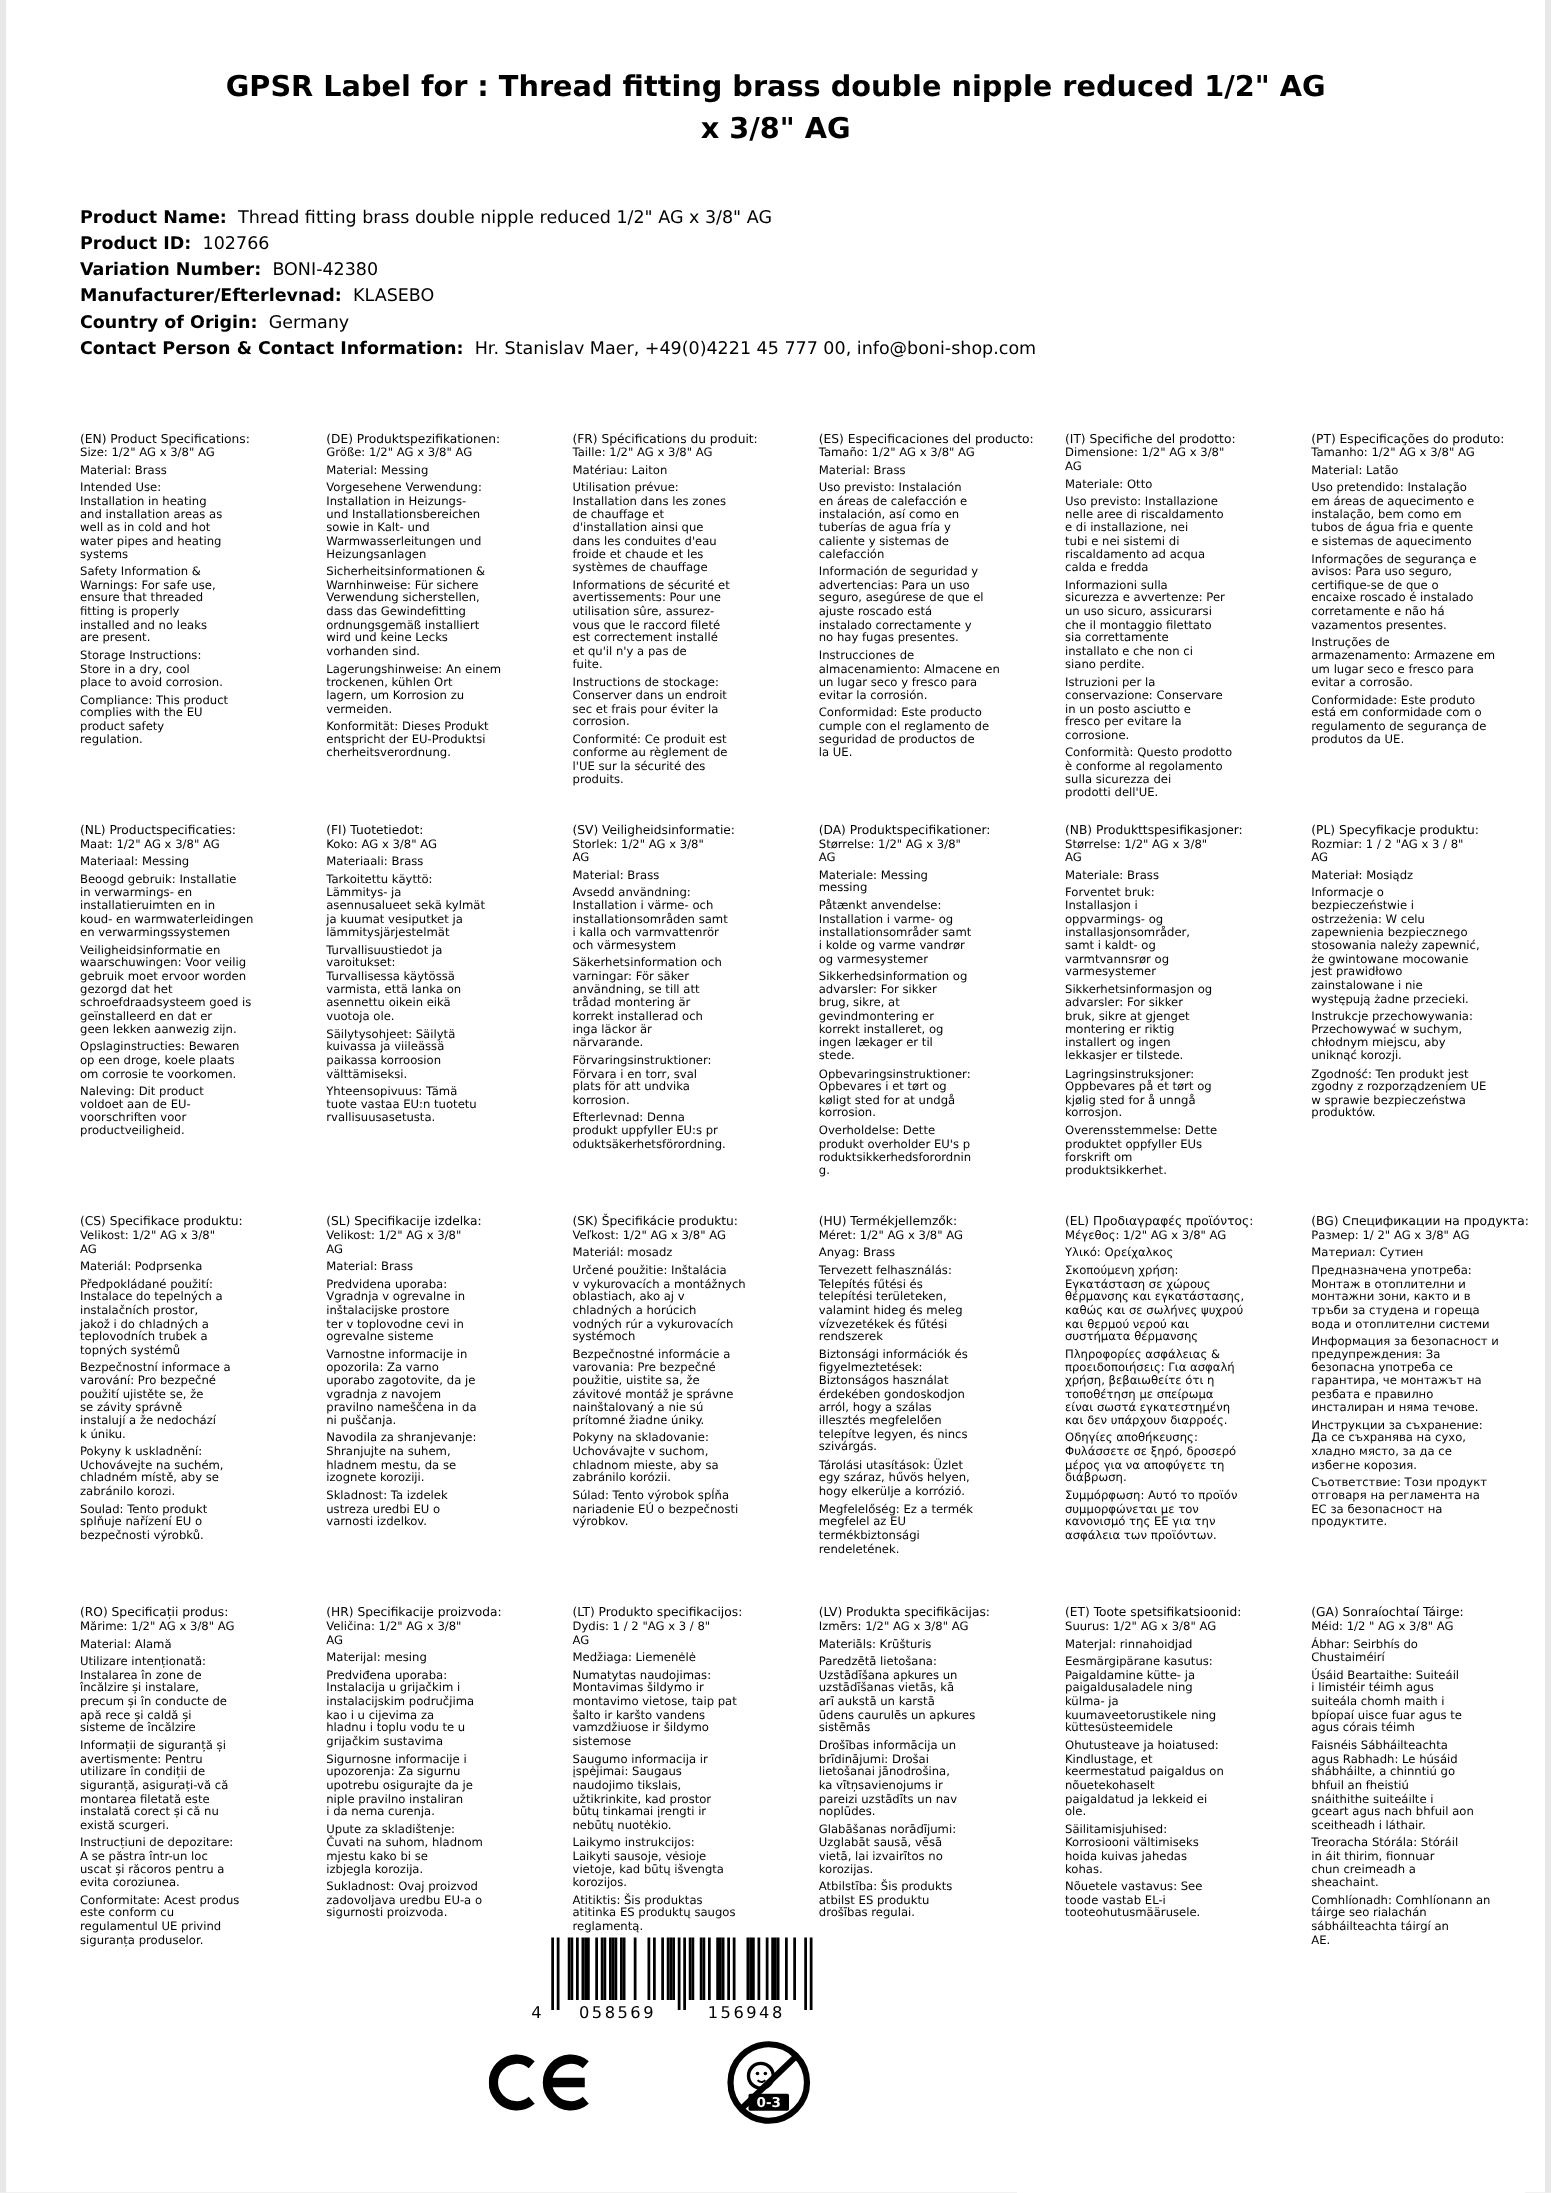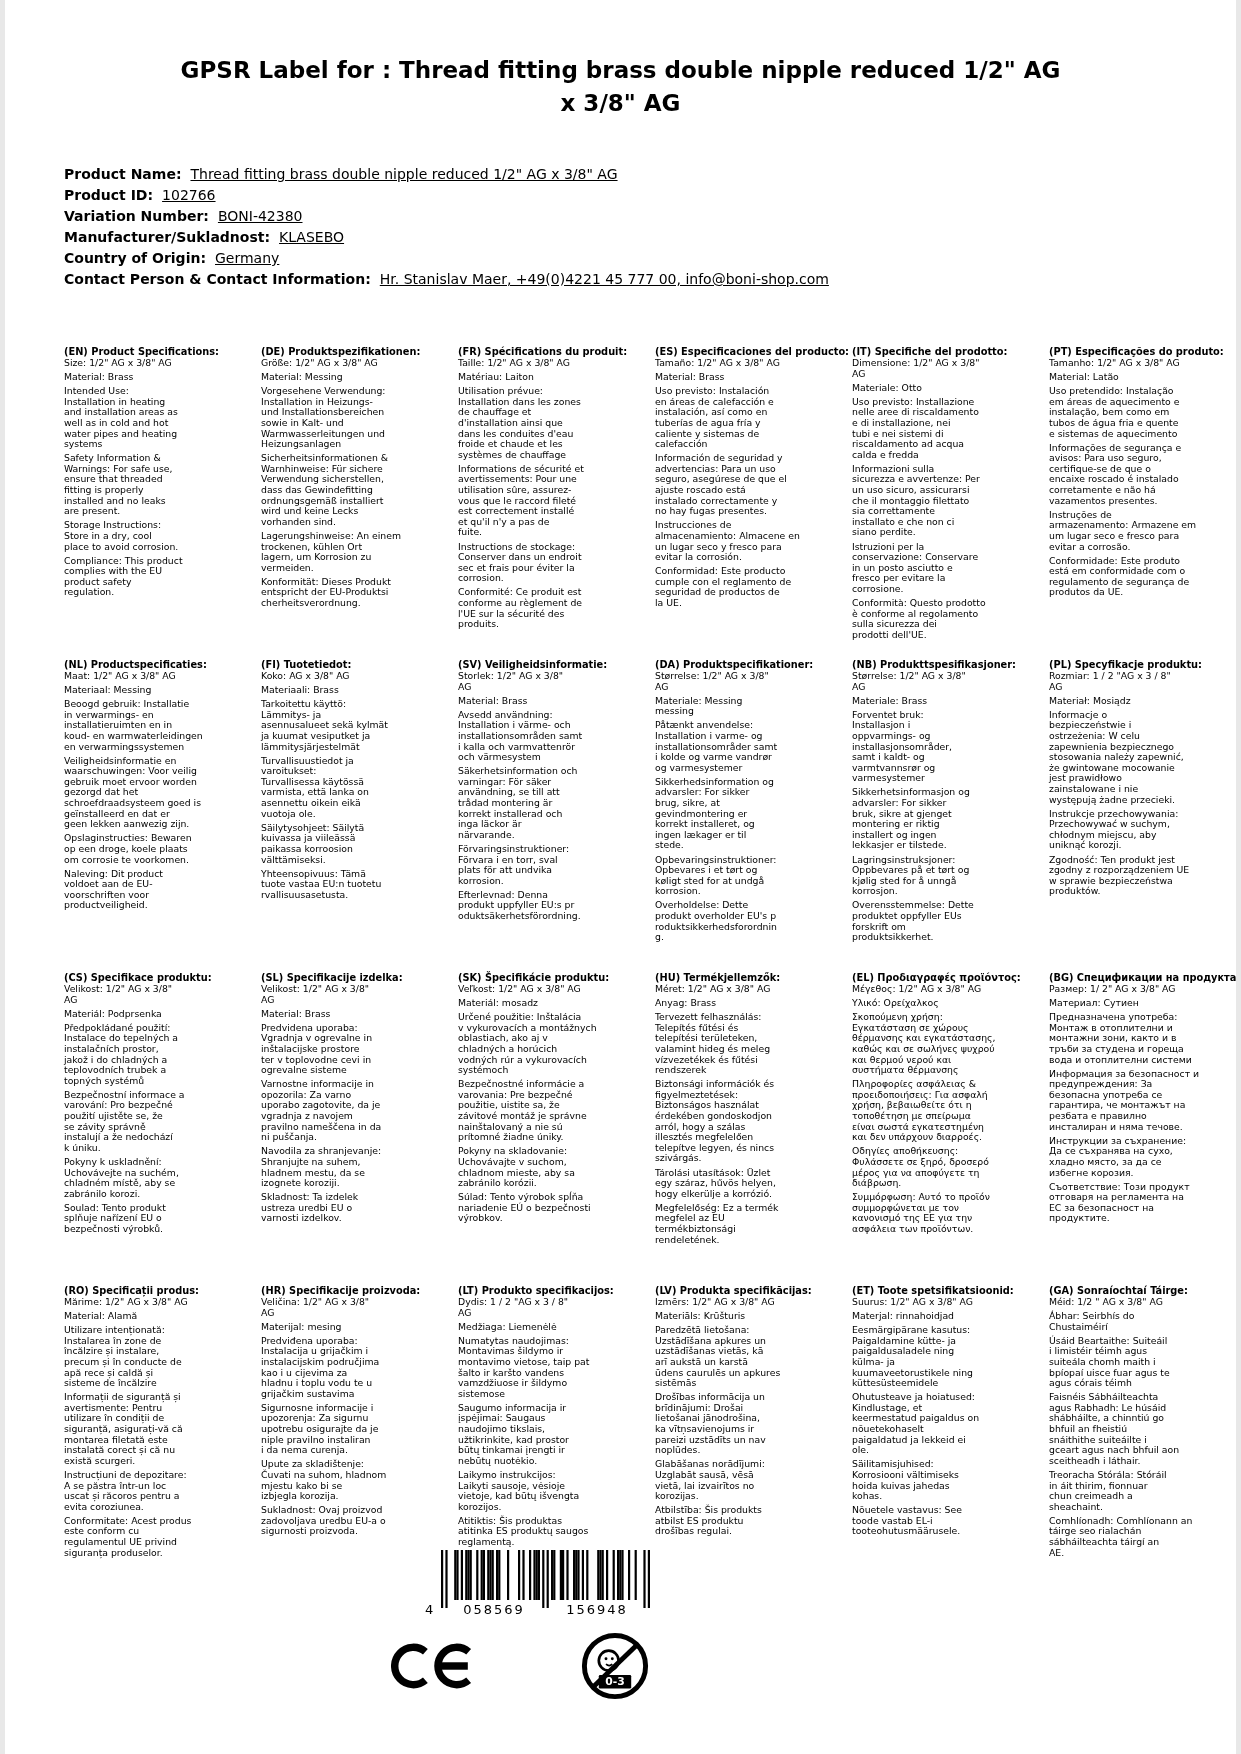--- a/index.html
+++ b/index.html
@@ -10,28 +10,28 @@
     overflow:hidden;
   }
   .doc-title {
     position:absolute; top:54px; left:0; width:100%;
     text-align:center; font-weight:bold; font-size:23px; line-height:33px;
   }
   .doc-title span { display:block; }
   .product-info { position:absolute; left:59px; top:164px; }
   .info-row { font-size:14px; line-height:21px; white-space:nowrap; }
   .info-label { font-weight:bold; margin-right:9px; }
-  .info-value { font-weight:normal;text-decoration:underline; }
+  .info-value { font-weight:normal; }
   .spec-grid {
     position:absolute; left:59px; top:339px;
     display:grid; grid-template-columns:repeat(6,197px);
     grid-auto-rows:313px;
   }
   .cell { padding:7px 22px 0 0; }
-  .cell-title { font-size:9.8px; font-weight:bold; line-height:12px; white-space:nowrap; }
+  .cell-title { font-size:9.8px; font-weight:normal; line-height:12px; white-space:nowrap; }
   .cell-par { font-size:9.3px; line-height:10.6px; white-space:pre-line; margin:0 0 3.5px 0; }
   .barcode-wrap {
     position:absolute; top:1548px; left:0; width:100%;
     display:flex; justify-content:center;
   }
   .barcode-inner { transform:translateX(-83px); }
   .barcode-inner svg { display:block; }
   .bc-digit { font-family:"DejaVu Sans", sans-serif; font-size:13px; letter-spacing:2px; fill:#000; }
   .marks-row {
     position:absolute; top:1630px; left:0; width:100%;
@@ -47,21 +47,21 @@
 
   <div class="doc-title">
     <span>GPSR Label for : Thread fitting brass double nipple reduced 1/2" AG</span>
     <span>x 3/8" AG</span>
   </div>
 
   <div class="product-info">
       <div class="info-row"><span class="info-label">Product Name:</span><span class="info-value">Thread fitting brass double nipple reduced 1/2" AG x 3/8" AG</span></div>
       <div class="info-row"><span class="info-label">Product ID:</span><span class="info-value">102766</span></div>
       <div class="info-row"><span class="info-label">Variation Number:</span><span class="info-value">BONI-42380</span></div>
-      <div class="info-row"><span class="info-label">Manufacturer/Sukladnost:</span><span class="info-value">KLASEBO</span></div>
+      <div class="info-row"><span class="info-label">Manufacturer/Efterlevnad:</span><span class="info-value">KLASEBO</span></div>
       <div class="info-row"><span class="info-label">Country of Origin:</span><span class="info-value">Germany</span></div>
       <div class="info-row"><span class="info-label">Contact Person &amp; Contact Information:</span><span class="info-value">Hr. Stanislav Maer, +49(0)4221 45 777 00, info@boni-shop.com</span></div>
     </div>
 
   <div class="spec-grid">
       <div class="cell">
         <div class="cell-title">(EN) Product Specifications:</div>
         <div class="cell-par">Size: 1/2" AG x 3/8" AG</div>
         <div class="cell-par">Material: Brass</div>
         <div class="cell-par">Intended Use:

